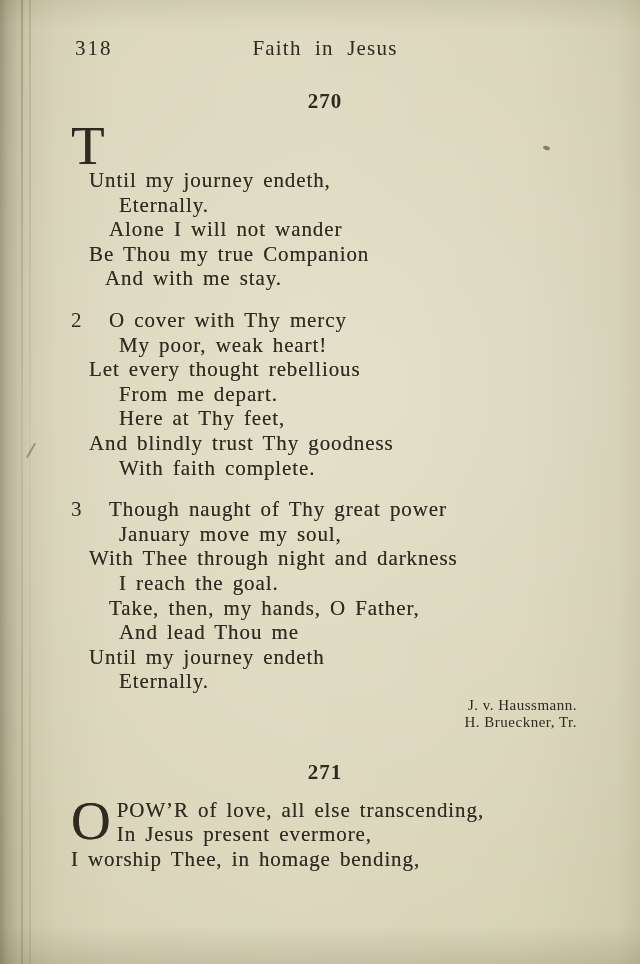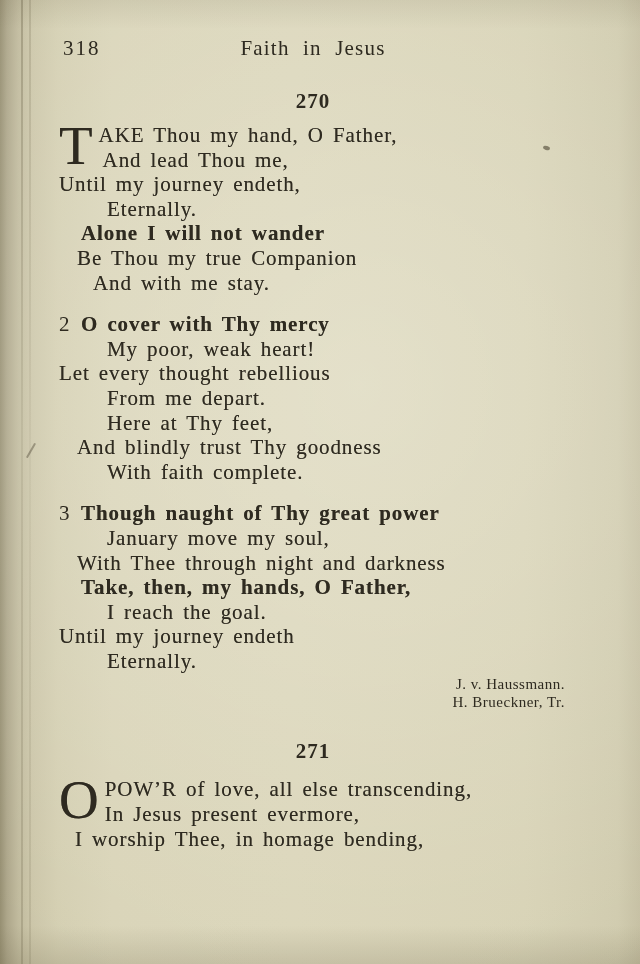--- a/index.html
+++ b/index.html
@@ -18,34 +18,34 @@
   }
 
   .edge-line { position: absolute; top: 0; width: 2px; height: 100%; pointer-events: none; }
   .edge-line.l1 { left: 21px; background: linear-gradient(180deg, rgba(88,80,54,0.30), rgba(88,80,54,0.10) 45%, rgba(88,80,54,0.22)); }
   .edge-line.l2 { left: 29px; background: linear-gradient(180deg, rgba(88,80,54,0.18), rgba(88,80,54,0.05) 50%, rgba(88,80,54,0.14)); }
 
   .speck { position: absolute; pointer-events: none; }
   .speck.s1 { left: 543px; top: 146px; width: 7px; height: 4px; background: rgba(62,54,36,0.55); border-radius: 50% 40% 50% 40%; transform: rotate(18deg); }
   .speck.s2 { left: 30px; top: 442px; width: 2px; height: 17px; background: rgba(70,62,44,0.40); transform: rotate(30deg); border-radius: 2px; }
 
-  .content { position: absolute; left: 59px; top: 0; width: 508px; }
+  .content { position: absolute; left: 71px; top: 0; width: 508px; }
 
   .header-row { position: relative; margin-top: 36px; height: 26px; font-size: 21px; }
   .page-num { position: absolute; left: 4px; top: 0; letter-spacing: 2px; }
   .page-title { display: block; text-align: center; letter-spacing: 1.2px; word-spacing: 7px; }
 
   .hymn-number { text-align: center; font-weight: 700; font-size: 21px; letter-spacing: 1px; margin-top: 27px; }
   .hymn-number.h271 { margin-top: 28px; }
 
   .vline { font-size: 21px; line-height: 24.6px; letter-spacing: 0.9px; word-spacing: 3px; white-space: nowrap; text-shadow: 0 0 0.4px rgba(46,42,32,0.55); }
-  .ind-0 { margin-left: 16px; }
+  .ind-0 { margin-left: 0; }
   .ind-1 { margin-left: 18px; }
-  .ind-2 { }
-  .ind-3 { margin-left: 22px; font-weight: bold; }
+  .ind-2 { margin-left: 18px; }
+  .ind-3 { margin-left: 38px; }
   .ind-4 { margin-left: 34px; }
   .ind-5 { margin-left: 48px; }
 
   .stanza { position: relative; margin-top: 17px; }
   .stanza.first { margin-top: 9px; }
   .stanza.first271 { margin-top: 13px; }
   .stanza-num { position: absolute; left: 0; top: 0; font-size: 21px; line-height: 24.6px; }
 
   .dc-row { display: flex; align-items: flex-start; }
   .dropcap { display: block; font-size: 55px; line-height: 45px; padding-right: 6px; letter-spacing: 0; text-shadow: 0 0 0.5px rgba(46,42,32,0.6); }
@@ -67,24 +67,20 @@
     <div class="header-row">
       <span class="page-num">318</span>
       <span class="page-title">Faith in Jesus</span>
     </div>
 
     <div class="hymn-number">270</div>
 
     <div class="stanza first">
       <div class="dc-row">
         <span class="dropcap">T</span>
-        <div>
-          <div class="vline">AKE Thou my hand, O Father,</div>
-          <div class="vline dc-ind">And lead Thou me,</div>
-        </div>
       </div>
       <div>
           <div class="vline ind-2">Until my journey endeth,</div>
           <div class="vline ind-5">Eternally.</div>
           <div class="vline ind-3">Alone I will not wander</div>
           <div class="vline ind-1">Be Thou my true Companion</div>
           <div class="vline ind-4">And with me stay.</div>
         </div>
     </div>
 
@@ -100,22 +96,23 @@
           <div class="vline ind-5">With faith complete.</div>
         </div>
     </div>
 
     <div class="stanza">
       <span class="stanza-num">3</span>
       <div>
           <div class="vline ind-3">Though naught of Thy great power</div>
           <div class="vline ind-5">January move my soul,</div>
           <div class="vline ind-1">With Thee through night and darkness</div>
+          <div class="vline ind-5">I reach the goal.</div>
           <div class="vline ind-3">Take, then, my hands, O Father,</div>
-          <div class="vline ind-5">I reach the goal.</div>
+          <div class="vline ind-5">And lead Thou me</div>
           <div class="vline ind-2">Until my journey endeth</div>
           <div class="vline ind-5">Eternally.</div>
         </div>
     </div>
 
     <div class="attribution">
       <div>J. v. Haussmann.</div>
       <div>H. Brueckner, Tr.</div>
     </div>
 

